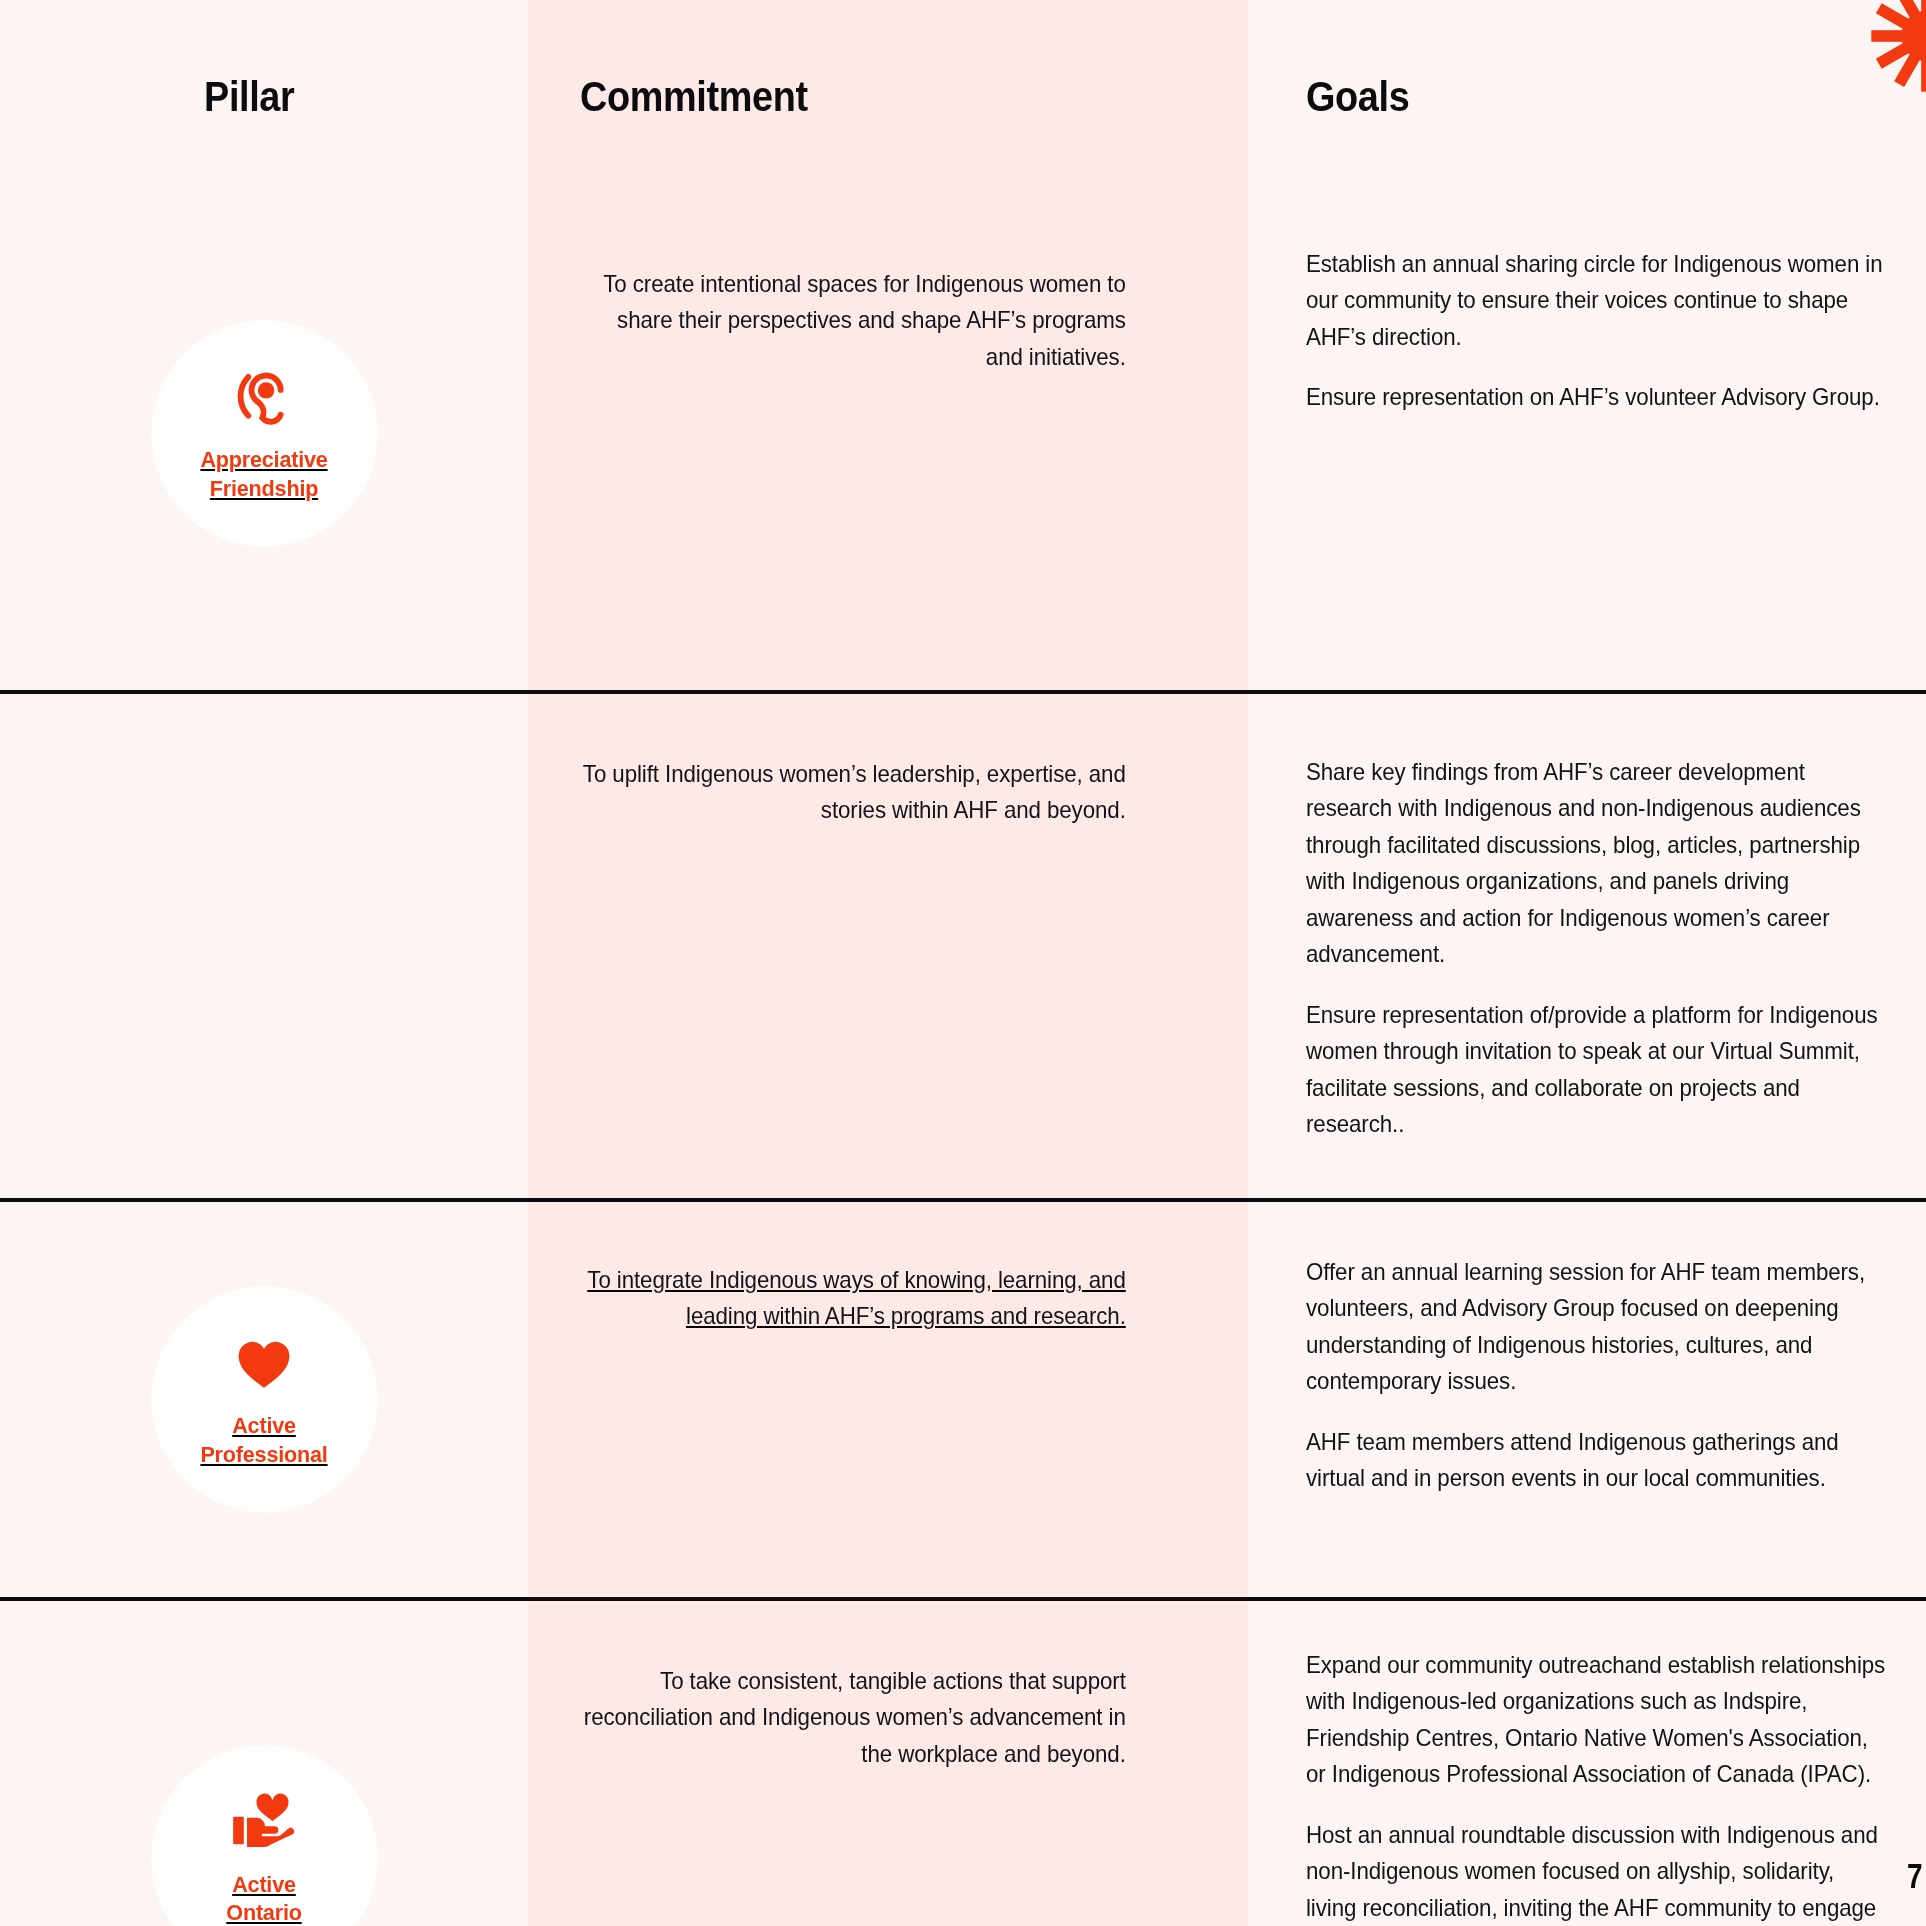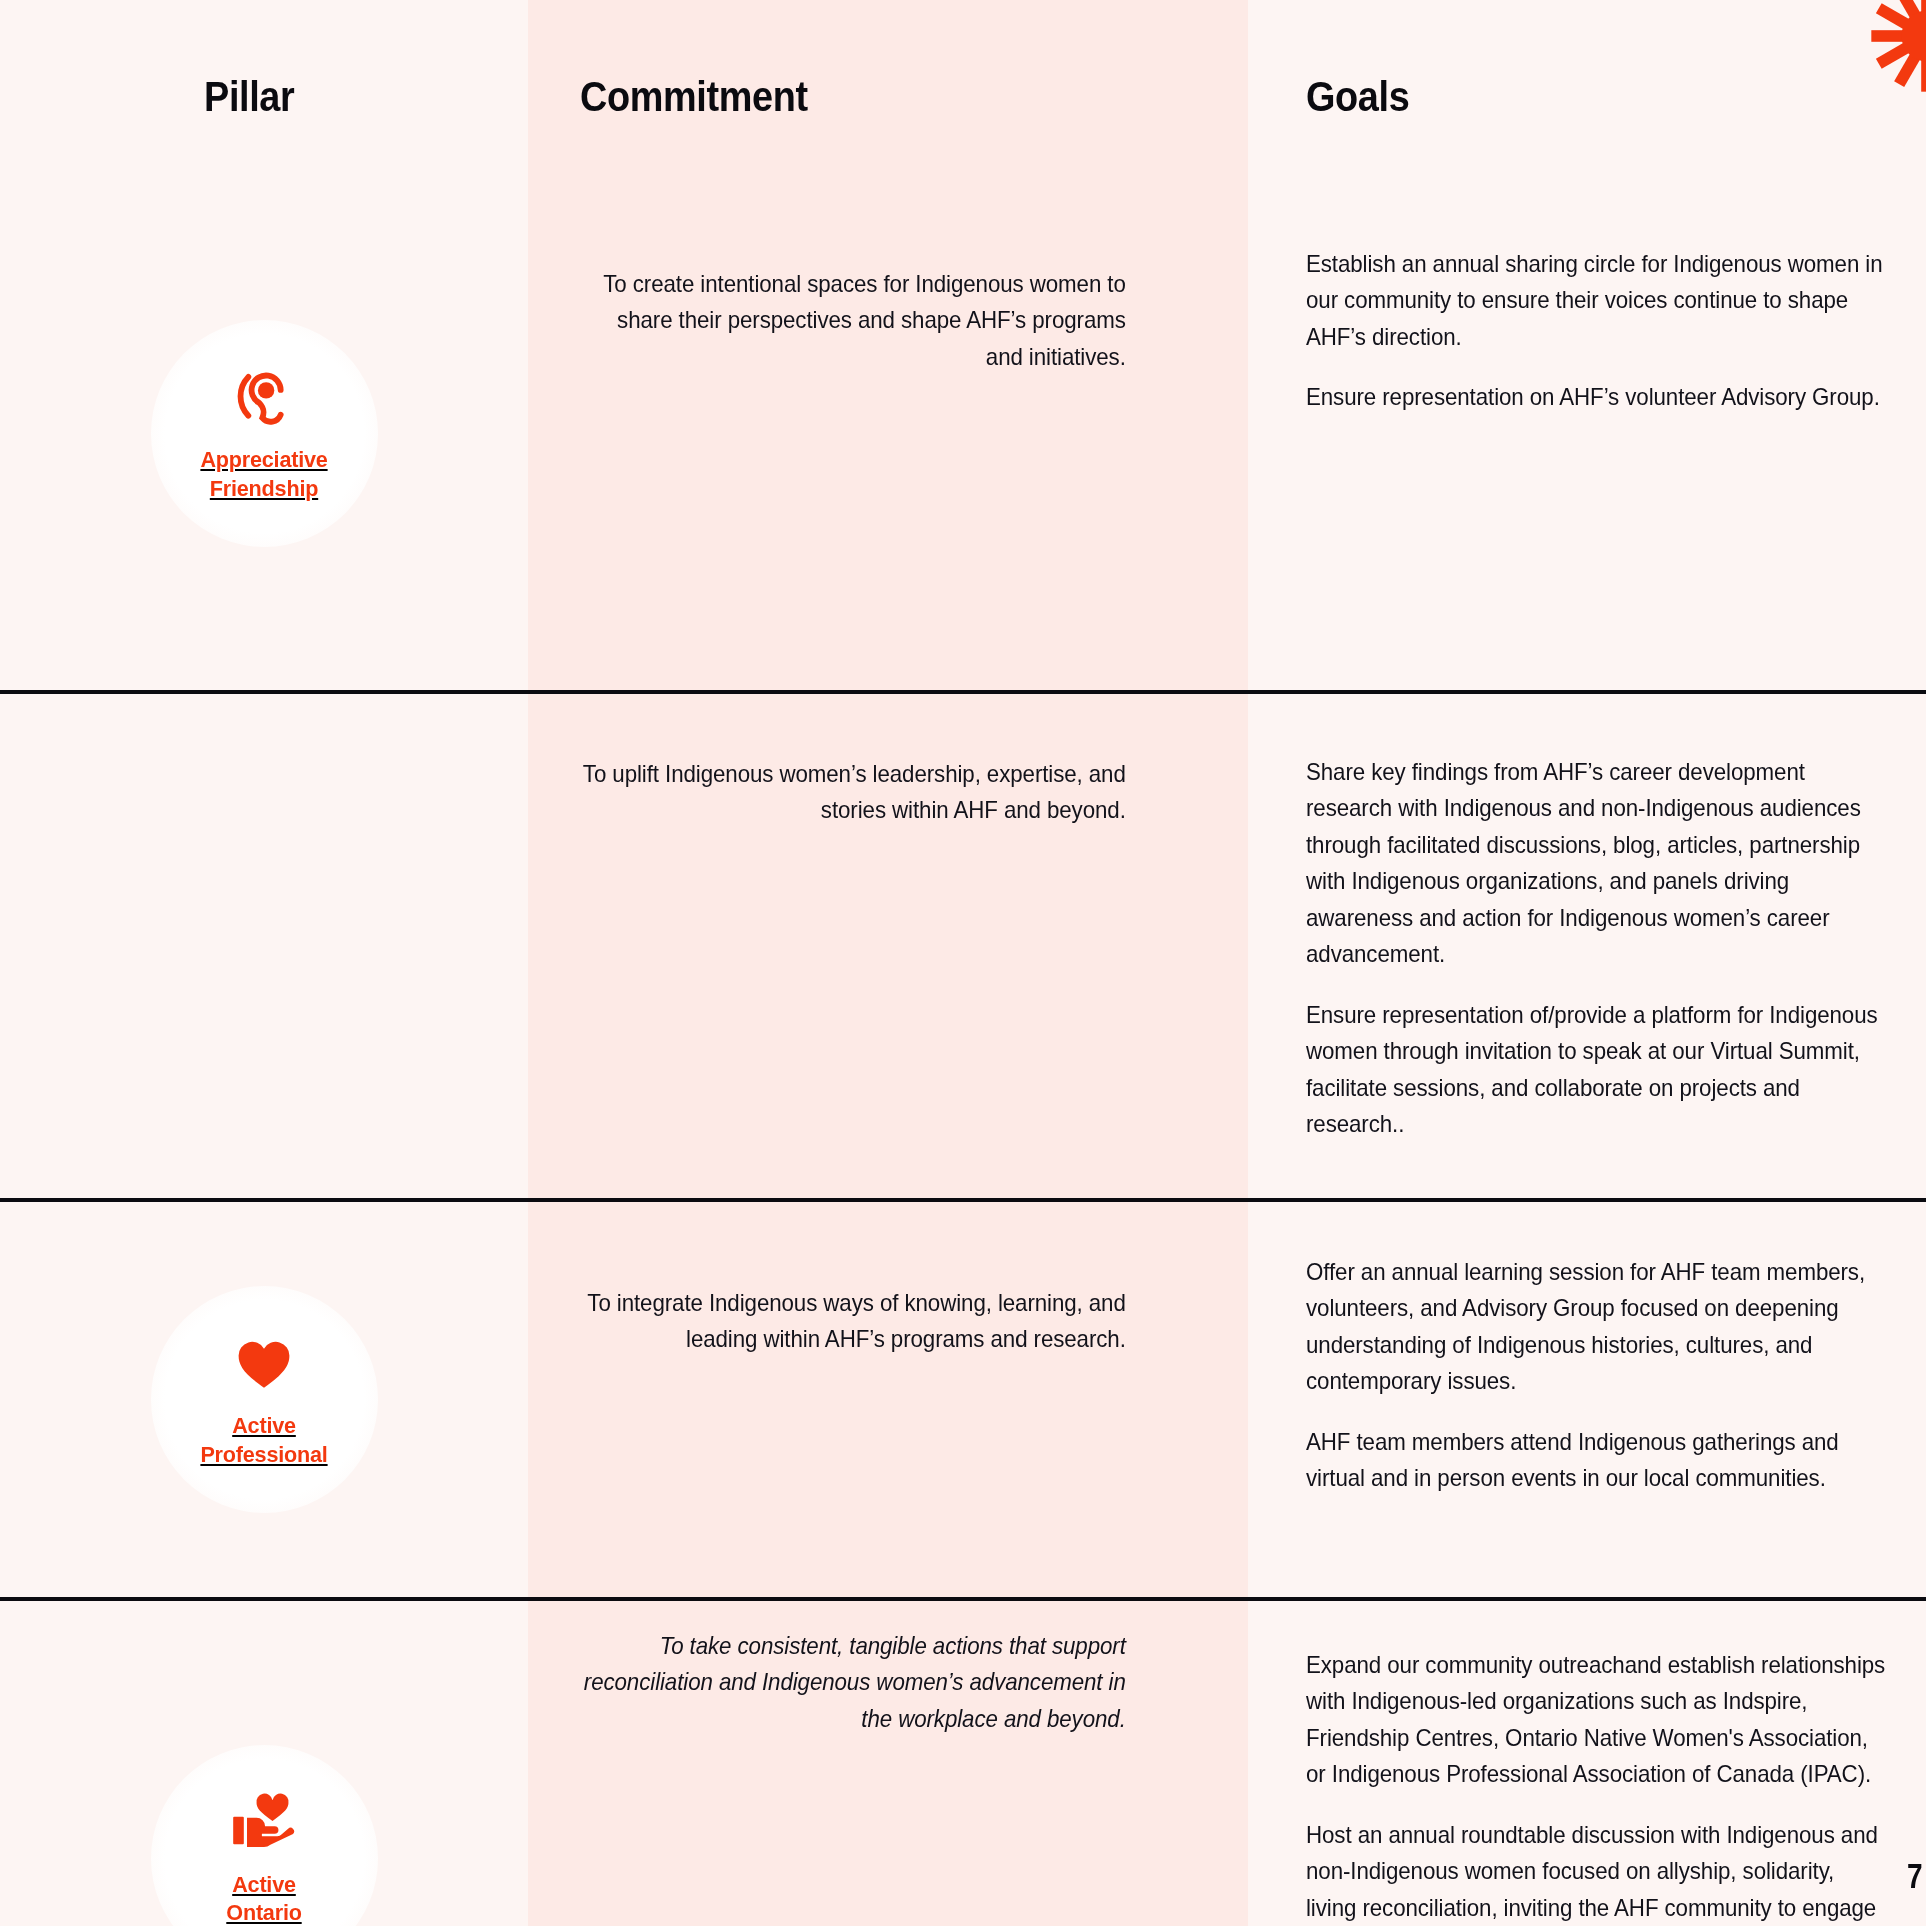--- a/index.html
+++ b/index.html
@@ -129,22 +129,22 @@
     top: 0;
     width: 720px;
     height: 100%;
     padding: 0 81px 0 50px;
     display: flex;
     align-items: flex-start;
   }
   .commit-cell .inner { width: 100%; text-align: right; }
   .commit-cell.r1 .inner { margin-top: 89px; }
   .commit-cell.r2 .inner { margin-top: 62px; }
-  .commit-cell.r3 .inner { margin-top: 83px; }
-  .commit-cell.r4 .inner { margin-top: 27px; font-style: italic; }
+  .commit-cell.r3 .inner { margin-top: 60px; text-decoration: underline; }
+  .commit-cell.r4 .inner { margin-top: 62px; }
 
   .body-text {
     font-family: "Liberation Sans Narrow", "Liberation Sans", sans-serif;
     font-size: 24px;
     line-height: 1.52;
     color: #12121a;
     transform: scaleX(0.93);
     transform-origin: left top;
     letter-spacing: -0.1px;
   }

